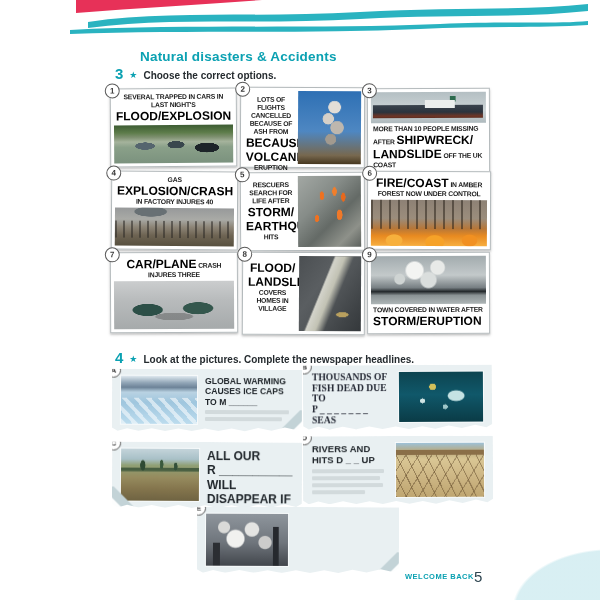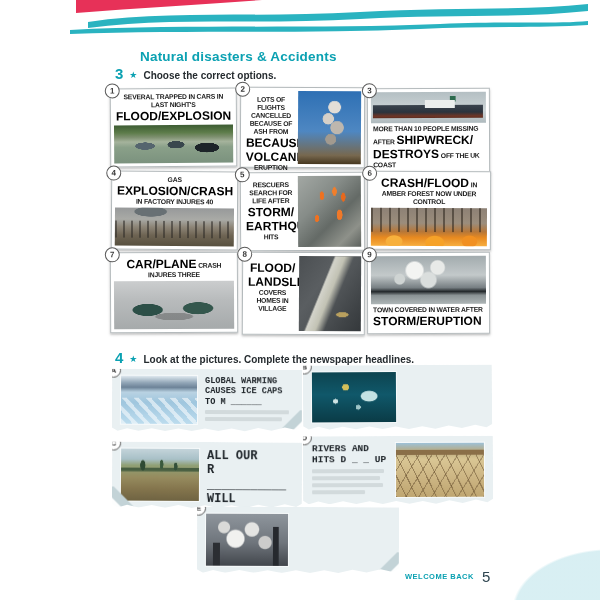--- a/index.html
+++ b/index.html
@@ -90,21 +90,21 @@
     linear-gradient(180deg,#a2abae 0%,#c3c9ca 40%,#777f83 66%,#23282b 74%,#8a9294 82%,#adb5b6 100%)}
 
   
   .clip{position:absolute;background:#e9f0f2;filter:drop-shadow(0 1.5px 1px rgba(80,90,95,.45));
         clip-path:polygon(0 0,100% 0,100% 90%,97% 95%,91% 91%,84% 96%,77% 92%,70% 97%,63% 93%,
                           56% 97%,49% 93%,42% 97%,35% 93%,28% 97%,21% 93%,14% 97%,8% 93%,3% 97%,0 92%)}
   .clip-inner{display:flex;gap:8px;padding:7px 9px;box-sizing:border-box;height:100%}
   .photo4{flex:none;box-shadow:0 0 0 1px rgba(255,255,255,.65)}
   .clip-text{flex:1;min-width:0}
   .headline4{white-space:pre-line;font-weight:700;color:#20262b}
-  .hl-sans{font-family:Liberation Mono, monospace;font-size:8.6px;line-height:1.2}
+  .hl-sans{font-family:Liberation Sans, sans-serif;font-size:8.6px;line-height:1.2}
   .hl-serif{font-family:"Liberation Serif",serif;font-size:9.6px;line-height:1.12;color:#232733}
   .bar{height:3.5px;background:#d2dadc;margin-top:3.5px;border-radius:1px}
   .fold{position:absolute;width:24px;height:24px;z-index:2}
   .fold-br{right:-1px;bottom:-1px;background:linear-gradient(315deg,#fdfefe 28%,#c3d3d7 30% 55%,rgba(0,0,0,0) 57%)}
   .fold-bl{left:-1px;bottom:-1px;background:linear-gradient(45deg,#fdfefe 28%,#c3d3d7 30% 55%,rgba(0,0,0,0) 57%)}
 
   .phA{background-image:
     repeating-linear-gradient(48deg, rgba(255,255,255,.55) 0 4px, rgba(0,0,0,0) 4px 9px),
     linear-gradient(180deg,#dfe9ef 0%,#93a7b8 14%,#6d8398 24%,#b9d2e2 34%,#9fc6de 55%,#bcdcee 100%);
     background-size:100% 55%,100% 100%;background-position:0 100%,0 0;background-repeat:no-repeat}
@@ -133,21 +133,21 @@
     radial-gradient(circle 15px at 36% 48%, #f1f1ef 0 55%, rgba(0,0,0,0) 65%),
     radial-gradient(circle 12px at 56% 30%, #e4e4e2 0 55%, rgba(0,0,0,0) 65%),
     radial-gradient(circle 10px at 22% 26%, #dadad8 0 55%, rgba(0,0,0,0) 65%),
     radial-gradient(circle 11px at 72% 55%, #cccccb 0 55%, rgba(0,0,0,0) 65%),
     linear-gradient(#26292e,#26292e),
     linear-gradient(#2b2e33,#2b2e33),
     linear-gradient(180deg,#8e959c 0%,#6f757c 55%,#42464c 100%);
     background-size:100% 100%,100% 100%,100% 100%,100% 100%,7% 75%,9% 45%,100% 100%;
     background-position:0 0,0 0,0 0,0 0,88% 100%,10% 100%,0 0;background-repeat:no-repeat}
 
-  .footer{position:absolute;left:405px;top:568px;display:flex;align-items:center;gap:8px}
+  .footer{position:absolute;left:405px;top:568px;display:flex;align-items:center;}
   .footer-label{font-size:7.5px;font-weight:700;color:#0ba1b2;letter-spacing:.5px}
   .page-num{font-size:15px;color:#2e4550;font-family:"Liberation Sans",sans-serif}
   .corner-swoosh{position:absolute;right:0;bottom:0;width:140px;height:90px;
     background:radial-gradient(ellipse 160px 100px at 108% 112%, rgba(178,223,231,.5) 0 60%, rgba(0,0,0,0) 62%)}
 </style>
 </head>
 <body>
 
 <div class="page">
 
@@ -172,38 +172,38 @@
 
   <div class="card v-textleft" style="left:240px;top:87px;width:125px;height:81px;transform:rotate(.3deg)">
     <div class="badge">2</div>
     <div class="headline"><span>LOTS OF FLIGHTS CANCELLED BECAUSE OF ASH FROM </span><span class="choice">BECAUSE/ VOLCANIC</span><span> ERUPTION</span></div>
     <div class="photo ph2"></div>
   </div>
 
   <div class="card v-phototop" style="left:367px;top:88px;width:123px;height:85px;transform:rotate(-.2deg)">
     <div class="badge">3</div>
     <div class="photo ph3"></div>
-    <div class="headline"><span>MORE THAN 10 PEOPLE MISSING AFTER </span><span class="choice">SHIPWRECK/ DESTROYS</span><span> OFF THE UK COAST</span></div>
+    <div class="headline"><span>MORE THAN 10 PEOPLE MISSING AFTER </span><span class="choice">SHIPWRECK/ LANDSLIDE</span><span> OFF THE UK COAST</span></div>
   </div>
 
   <div class="card v-texttop" style="left:111px;top:171px;width:127px;height:79px;transform:rotate(.4deg)">
     <div class="badge">4</div>
     <div class="headline"><span>GAS </span><span class="choice">EXPLOSION/CRASH</span><span> IN FACTORY INJURES 40</span></div>
     <div class="photo ph4"></div>
   </div>
 
   <div class="card v-textleft" style="left:240px;top:172px;width:125px;height:79px;transform:rotate(-.3deg)">
     <div class="badge">5</div>
     <div class="headline"><span>RESCUERS SEARCH FOR LIFE AFTER </span><span class="choice">STORM/ EARTHQUAKE</span><span> HITS</span></div>
     <div class="photo ph5"></div>
   </div>
 
   <div class="card v-texttop" style="left:367px;top:171px;width:124px;height:79px;transform:rotate(.2deg)">
     <div class="badge">6</div>
-    <div class="headline"><span></span><span class="choice">CRASH/FLOOD</span><span> IN AMBER FOREST NOW UNDER CONTROL</span></div>
+    <div class="headline"><span></span><span class="choice">FIRE/COAST</span><span> IN AMBER FOREST NOW UNDER CONTROL</span></div>
     <div class="photo ph6"></div>
   </div>
 
   <div class="card v-texttop" style="left:110px;top:252px;width:128px;height:81px;transform:rotate(-.3deg)">
     <div class="badge">7</div>
     <div class="headline"><span></span><span class="choice">CAR/PLANE</span><span> CRASH INJURES THREE</span></div>
     <div class="photo ph7"></div>
   </div>
 
   <div class="card v-textleft" style="left:242px;top:252px;width:123px;height:83px;transform:rotate(.3deg)">
@@ -235,20 +235,27 @@
         <div class="bar" style="width:95%"></div>
         <div class="bar" style="width:88%"></div>
       </div>
     </div>
     <div class="fold fold-br"></div>
   </div>
 
   <div class="clip" style="left:303px;top:365px;width:189px;height:66px;transform:rotate(-.3deg)">
     <div class="badge">B</div>
     <div class="clip-inner">
+      <div class="clip-text">
+        <div class="headline4 hl-serif">THOUSANDS OF
+FISH DEAD DUE TO
+P _ _ _ _ _ _ _
+SEAS</div>
+        <div class="bar" style="width:90%"></div>
+      </div>
       <div class="photo4 phB" style="width:84px;height:50px"></div>
     </div>
   </div>
 
   <div class="clip" style="left:112px;top:442px;width:190px;height:68px;transform:rotate(.3deg)">
     <div class="badge">C</div>
     <div class="clip-inner">
       <div class="photo4 phC" style="width:78px;height:52px"></div>
       <div class="clip-text">
         <div class="headline4 hl-sans" style="font-size:12px">ALL OUR

